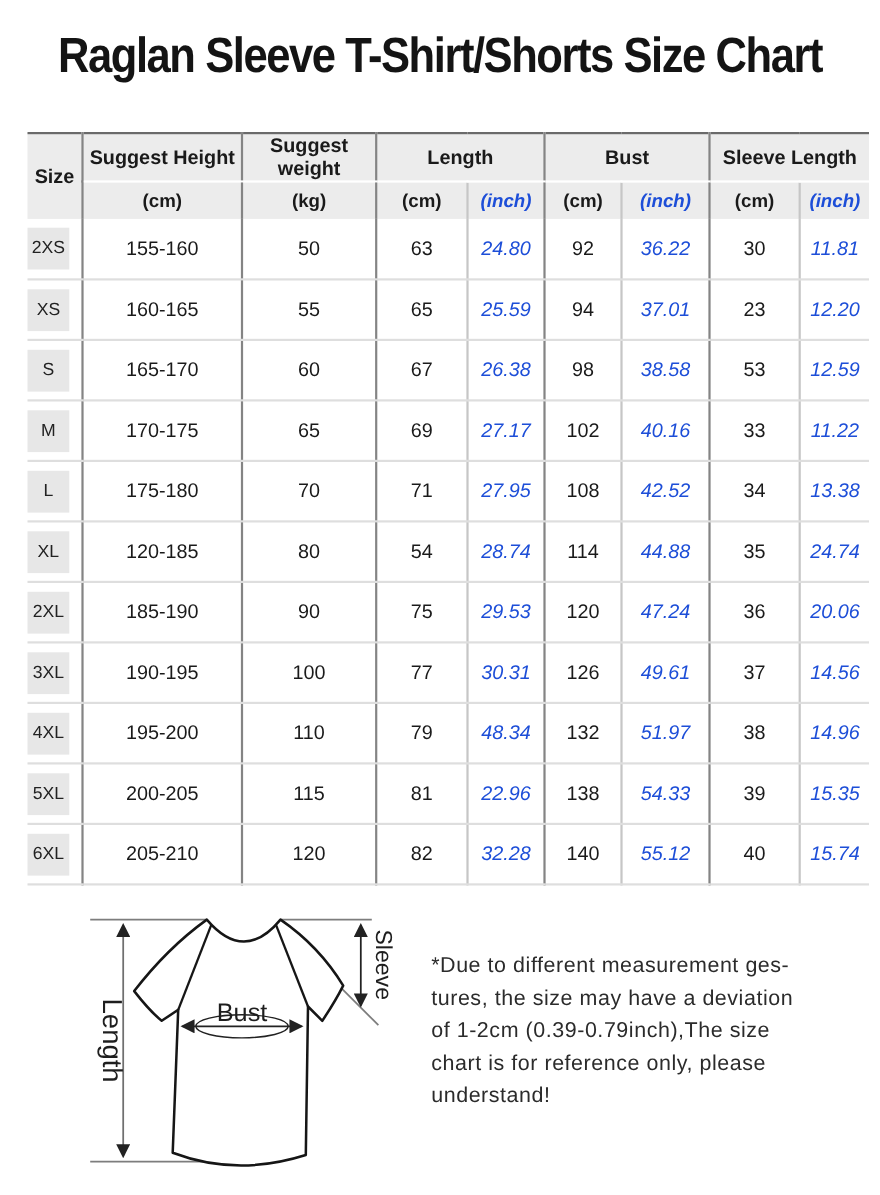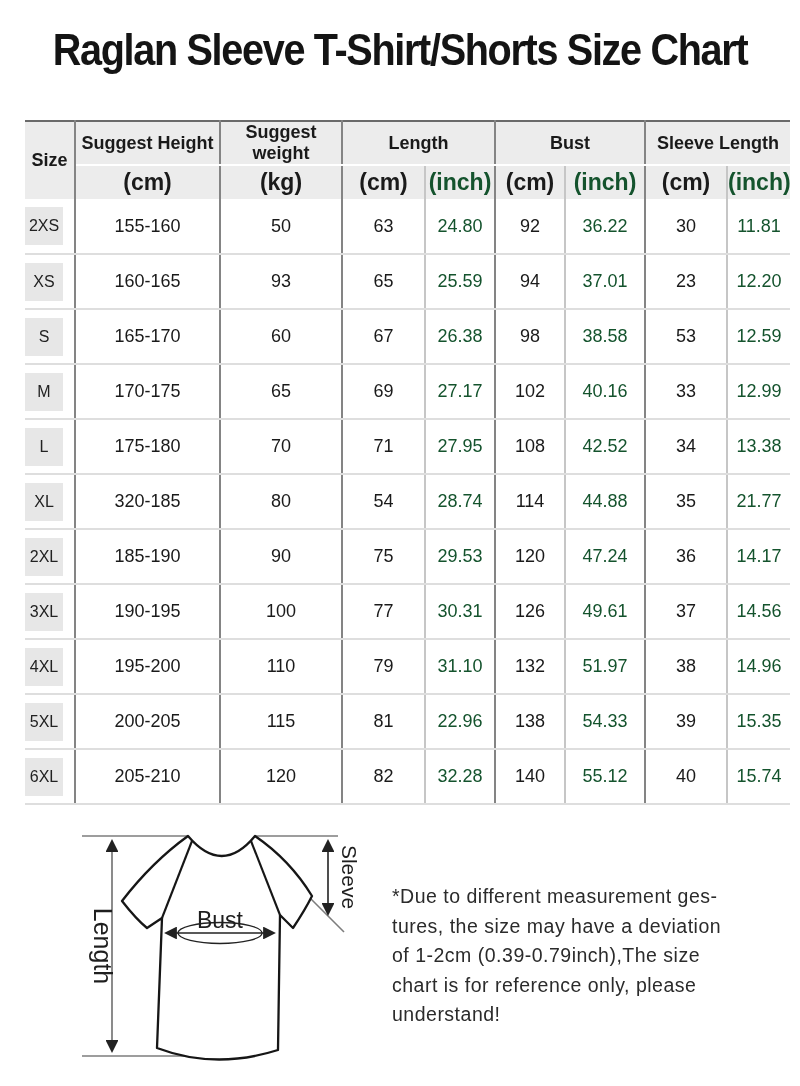--- a/index.html
+++ b/index.html
@@ -12,36 +12,36 @@
            font-size:45px; font-weight:700; letter-spacing:-1.5px; color:#141414;
            transform:scaleX(.88); transform-origin:50% 50%; white-space:nowrap; }
 
   
   table.size-chart { position:absolute; left:25px; top:120px; width:765px;
                      border-collapse:collapse; table-layout:fixed;
                      border-top:2px solid #6a6a6a; }
   .size-chart th, .size-chart td { text-align:center; vertical-align:middle; font-weight:400; }
   .size-chart thead th { background:#ececec; font-weight:700; font-size:18px; }
   .size-chart thead tr.grp-row th { height:40px; }
-  .size-chart thead tr.unit-row th { height:34px; font-size:23px; }
+  .size-chart thead tr.unit-row th { height:34px; font-size:17px; }
   .size-chart thead th.split { border-bottom:2px solid #ffffff; }
   .size-chart tbody td { height:55px; border-bottom:2px solid #dedede; font-size:18px; }
   .bd { border-right:2px solid #848484; }   
   .bl { border-right:2px solid #c6c6c6; }   
-  .red { color:#14532d; }
+  .red { color:#1d4ed8;font-style:italic; }
   td.td-size { border-bottom:2px solid #ffffff; text-align:left; }
   .size-chip { display:inline-block; width:38px; padding:10px 0; background:#e7e7e7;
                text-align:center; font-size:16px; color:#222; }
 
   
   .diagram { position:absolute; left:52px; top:824px; }
   .diagram text { font-family:"Liberation Sans","DejaVu Sans",sans-serif; fill:#1e1e1e; }
 
   
-  .note { position:absolute; left:392px; top:882px; width:408px;
+  .note { position:absolute; left:392px; top:864px; width:408px;
           font-size:19.5px; line-height:29.5px; letter-spacing:.5px;
           color:#2b2b2b; white-space:pre-line; }
 </style>
 </head>
 <body>
 
 <div class="page">
 
   <div class="title">Raglan Sleeve T-Shirt/Shorts Size Chart</div>
 
@@ -85,21 +85,21 @@
           <td class="bl">63</td>
           <td class="bd red">24.80</td>
           <td class="bl">92</td>
           <td class="bd red">36.22</td>
           <td class="bl">30</td>
           <td class="red">11.81</td>
         </tr>
         <tr>
           <td class="td-size bd"><span class="size-chip">XS</span></td>
           <td class="bd">160-165</td>
-          <td class="bd">93</td>
+          <td class="bd">55</td>
           <td class="bl">65</td>
           <td class="bd red">25.59</td>
           <td class="bl">94</td>
           <td class="bd red">37.01</td>
           <td class="bl">23</td>
           <td class="red">12.20</td>
         </tr>
         <tr>
           <td class="td-size bd"><span class="size-chip">S</span></td>
           <td class="bd">165-170</td>
@@ -113,72 +113,72 @@
         </tr>
         <tr>
           <td class="td-size bd"><span class="size-chip">M</span></td>
           <td class="bd">170-175</td>
           <td class="bd">65</td>
           <td class="bl">69</td>
           <td class="bd red">27.17</td>
           <td class="bl">102</td>
           <td class="bd red">40.16</td>
           <td class="bl">33</td>
-          <td class="red">12.99</td>
+          <td class="red">11.22</td>
         </tr>
         <tr>
           <td class="td-size bd"><span class="size-chip">L</span></td>
           <td class="bd">175-180</td>
           <td class="bd">70</td>
           <td class="bl">71</td>
           <td class="bd red">27.95</td>
           <td class="bl">108</td>
           <td class="bd red">42.52</td>
           <td class="bl">34</td>
           <td class="red">13.38</td>
         </tr>
         <tr>
           <td class="td-size bd"><span class="size-chip">XL</span></td>
-          <td class="bd">320-185</td>
+          <td class="bd">120-185</td>
           <td class="bd">80</td>
           <td class="bl">54</td>
           <td class="bd red">28.74</td>
           <td class="bl">114</td>
           <td class="bd red">44.88</td>
           <td class="bl">35</td>
-          <td class="red">21.77</td>
+          <td class="red">24.74</td>
         </tr>
         <tr>
           <td class="td-size bd"><span class="size-chip">2XL</span></td>
           <td class="bd">185-190</td>
           <td class="bd">90</td>
           <td class="bl">75</td>
           <td class="bd red">29.53</td>
           <td class="bl">120</td>
           <td class="bd red">47.24</td>
           <td class="bl">36</td>
-          <td class="red">14.17</td>
+          <td class="red">20.06</td>
         </tr>
         <tr>
           <td class="td-size bd"><span class="size-chip">3XL</span></td>
           <td class="bd">190-195</td>
           <td class="bd">100</td>
           <td class="bl">77</td>
           <td class="bd red">30.31</td>
           <td class="bl">126</td>
           <td class="bd red">49.61</td>
           <td class="bl">37</td>
           <td class="red">14.56</td>
         </tr>
         <tr>
           <td class="td-size bd"><span class="size-chip">4XL</span></td>
           <td class="bd">195-200</td>
           <td class="bd">110</td>
           <td class="bl">79</td>
-          <td class="bd red">31.10</td>
+          <td class="bd red">48.34</td>
           <td class="bl">132</td>
           <td class="bd red">51.97</td>
           <td class="bl">38</td>
           <td class="red">14.96</td>
         </tr>
         <tr>
           <td class="td-size bd"><span class="size-chip">5XL</span></td>
           <td class="bd">200-205</td>
           <td class="bd">115</td>
           <td class="bl">81</td>

